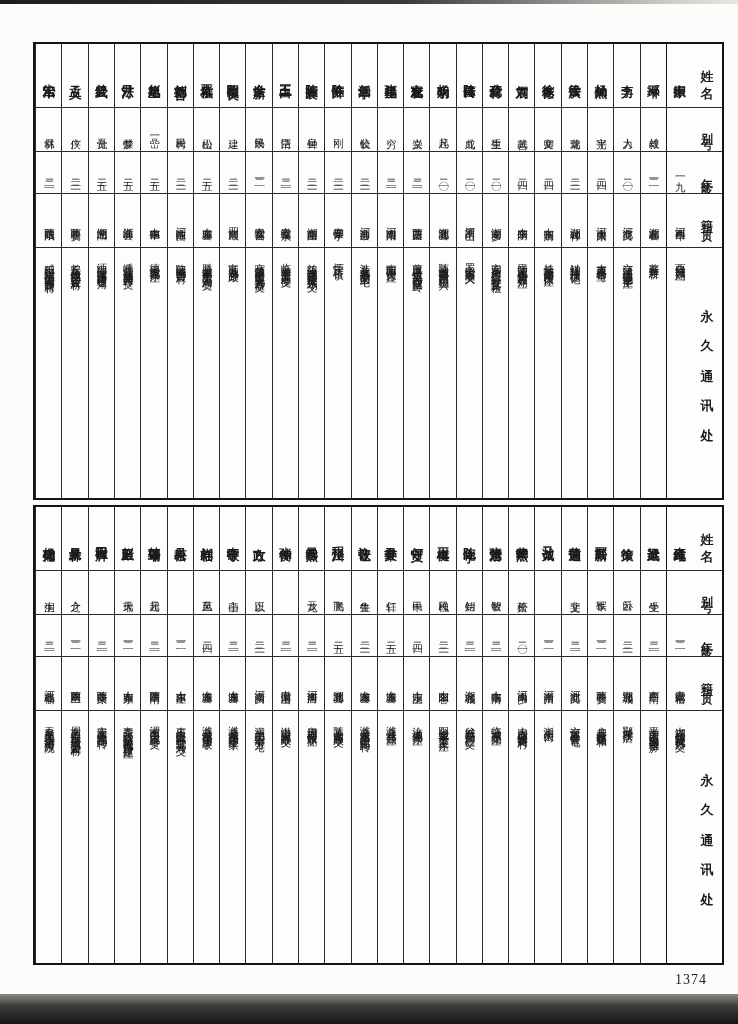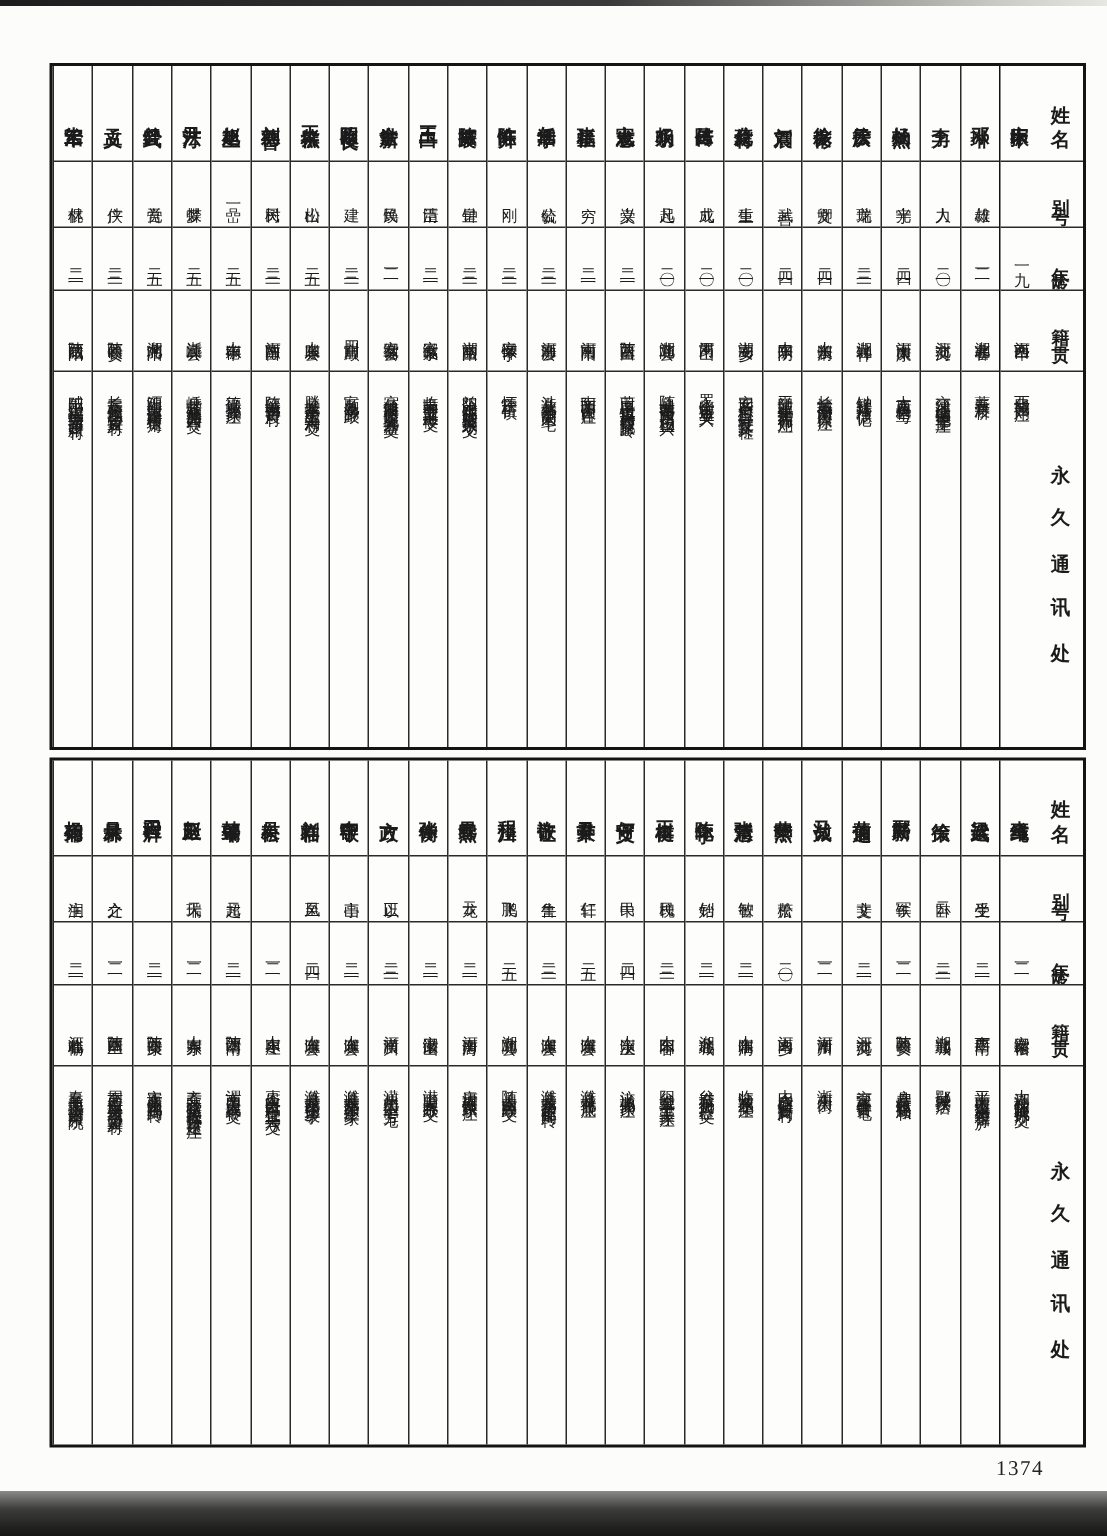--- a/index.html
+++ b/index.html
@@ -17,21 +17,21 @@
   }
   .top-edge {
     position: absolute; top: 0; left: 0; right: 0; height: 4px;
     background: linear-gradient(to right, #1d1d1d 0%, #3a3a3a 55%, #c9c9c5 90%, #e6e6e2 100%);
   }
   .bottom-band {
     position: absolute; left: 0; right: 0; bottom: 0; height: 30px;
     background: linear-gradient(to bottom, #8a8a86 0%, #3c3c3a 40%, #151515 100%);
   }
   .page-number {
-    position: absolute; right: 42px; bottom 36px;
+    position: absolute; right: 31px; bottom 36px;
     bottom: 36px;
     font-size: 14px; letter-spacing: 1px; color: #222;
   }
   .table-section {
     position: absolute; left: 33px; width: 691px;
     display: flex; flex-direction: row-reverse;
     border: 2px solid #141414;
     background: #fdfdfb;
   }
   .section-top { top: 42px; height: 458px; }

